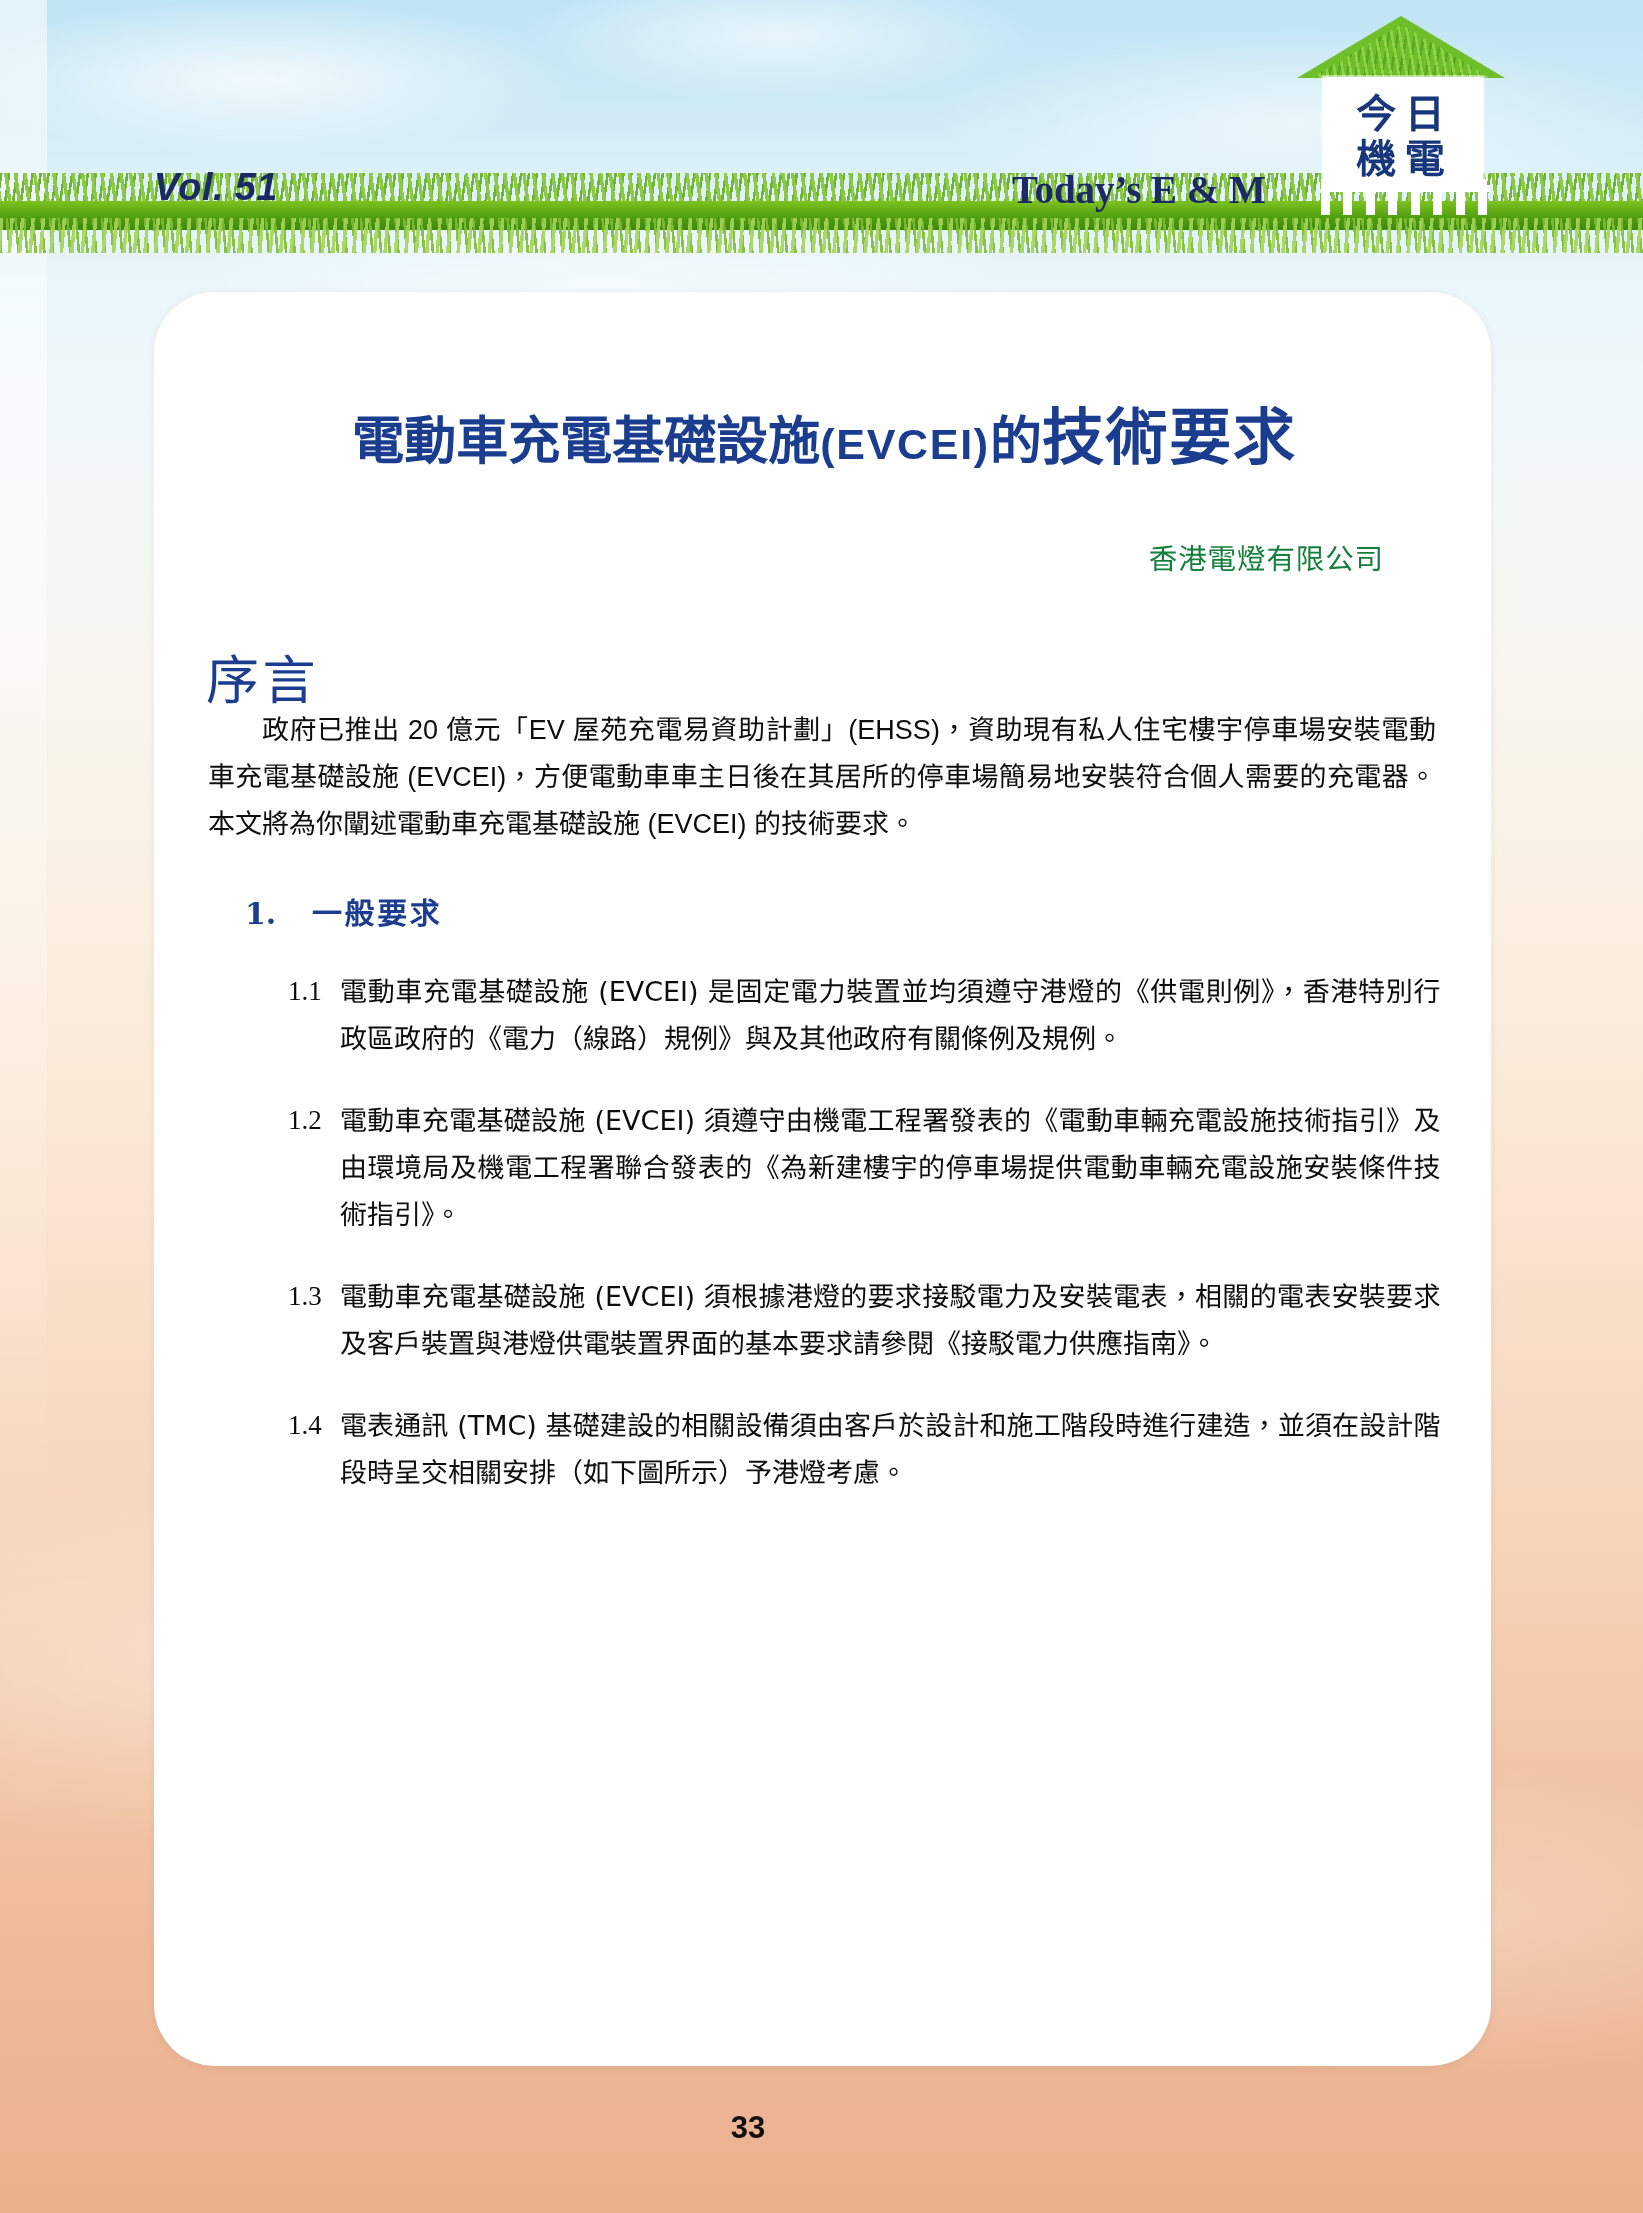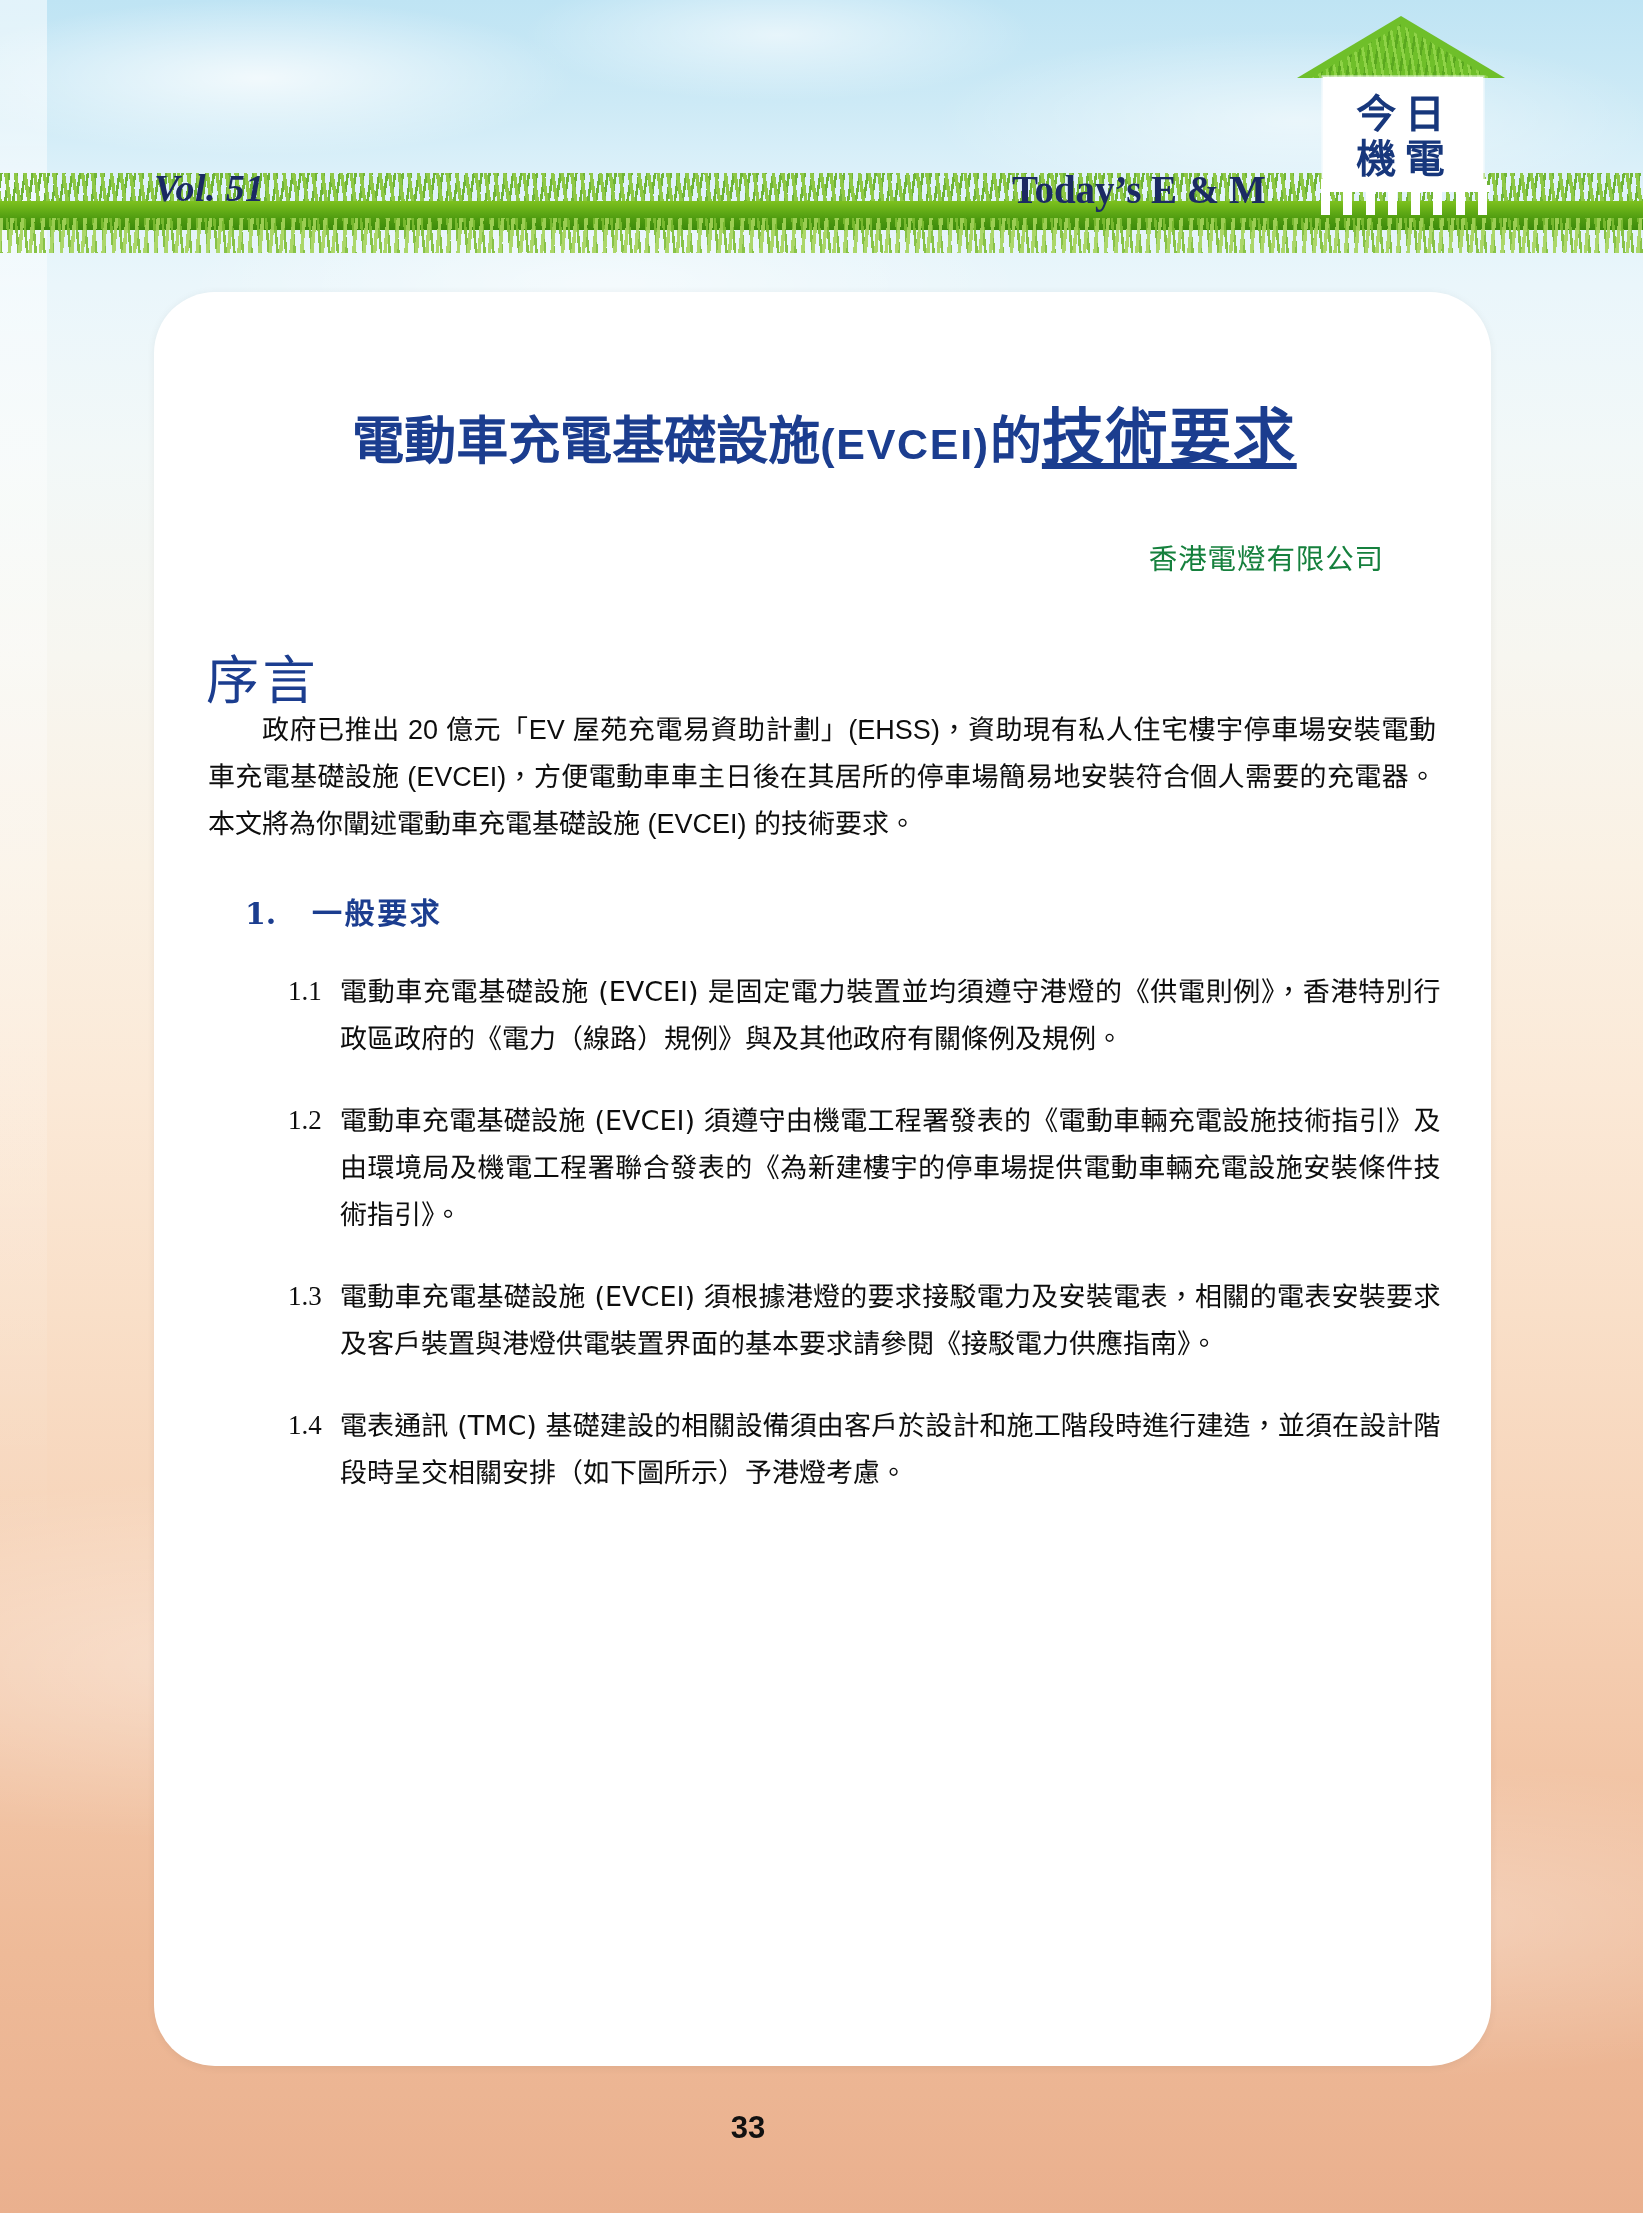--- a/index.html
+++ b/index.html
@@ -83,21 +83,21 @@
     left: 0; top: 218px;
     width: 1644px; height: 35px;
     background:
       repeating-linear-gradient(95deg, #a5d45a 0px, #a5d45a 3.5px, transparent 3.5px, transparent 10.4px),
       repeating-linear-gradient(85deg, #7dbd33 0px, #7dbd33 2.6px, transparent 2.6px, transparent 8.6px);
     opacity: 0.9;
   }
   .header-vol {
     position: absolute;
     left: 154px; top: 166px;
-    font-family: Liberation Serif, serif;
+    font-family: Liberation Sans, sans-serif;
     font-style: italic;
     font-weight: bold;
     font-size: 38px;
     color: #1b2a63;
     letter-spacing: 0.4px;
   }
   .header-title {
     position: absolute;
     left: 1012px; top: 167px;
     font-family: "Liberation Serif", serif;
@@ -187,21 +187,20 @@
     letter-spacing: 0px;
   }
   .article-title .en {
     font-family: "Liberation Sans", sans-serif;
     font-size: 43px;
     letter-spacing: 1.7px;
   }
   .article-title .big {
     font-size: 62px;
     letter-spacing: 1.7px;
-    text-decoration: underline;
   }
 
   .author {
     position: absolute;
     right: 107px; top: 244px;
     font-family: "DejaVu Sans", sans-serif;
     font-size: 28.5px;
     color: #15803d;
     letter-spacing: 0.9px;
   }

